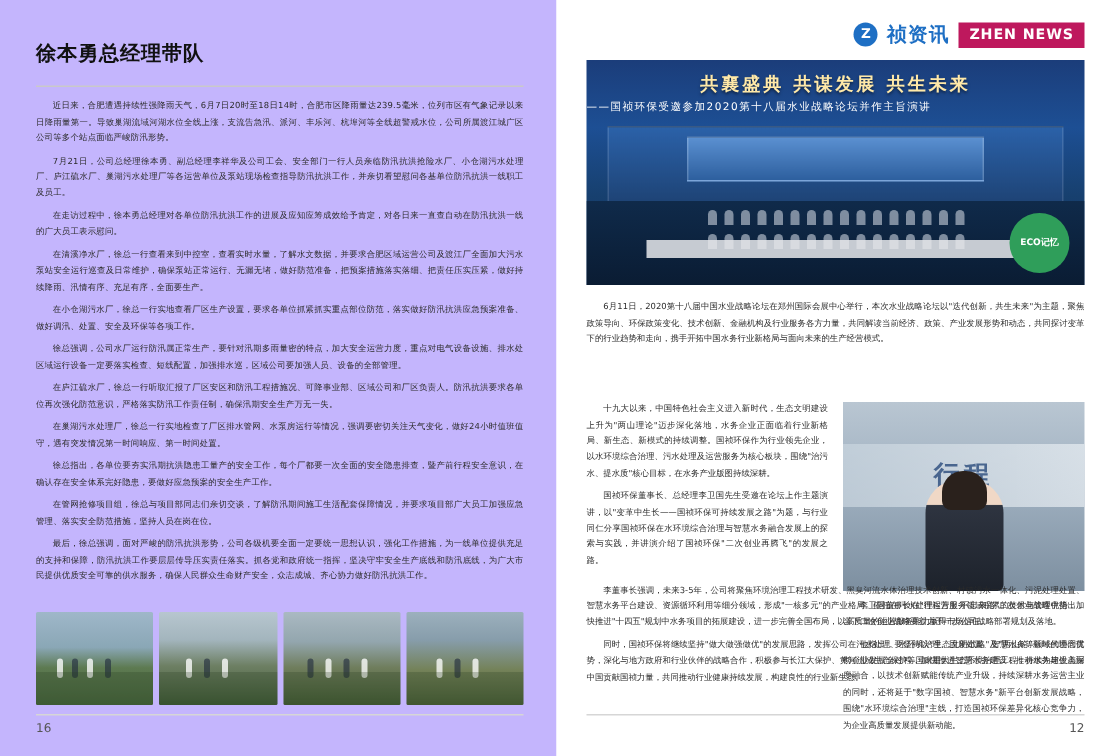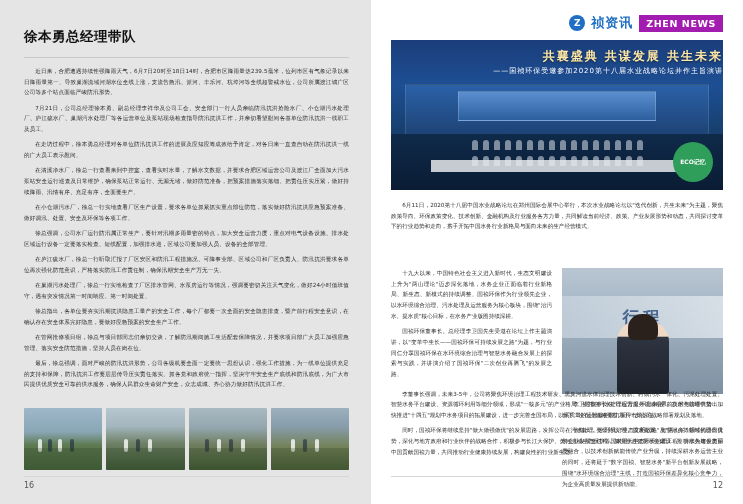--- a/index.html
+++ b/index.html
@@ -11,21 +11,21 @@
   }
   .page{
     position:relative;width:743px;height:504px;
     background:#fdfdfd;
     display:flex;
   }
   
   .left-page{
     position:relative;
     width:371px;height:504px;
-    background:#e5e5e5;
+    background:#c4b5fd;
     box-sizing:border-box;
     padding:26px 22px 22px 24px;
   }
   .left-title{
     font-size:13.5px;
     font-weight:bold;
     color:#111;
     line-height:1.55;
     letter-spacing:0.5px;
     margin-bottom:10px;
@@ -88,36 +88,36 @@
   .brand-mark{
     width:16px;height:16px;border-radius:50%;
     background:#1e6fc4;color:#fff;font-size:9px;
     display:flex;align-items:center;justify-content:center;
     font-weight:bold;
   }
   .brand-cn{
     font-size:13px;font-weight:bold;color:#1e6fc4;letter-spacing:1px;
   }
   .brand-en{
-    background:#a21caf;color:#fff;font-size:9.5px;font-weight:bold;
+    background:#be185d;color:#fff;font-size:9.5px;font-weight:bold;
     padding:3px 7px;letter-spacing:0.6px;
   }
   .hero{
     position:absolute;left:20px;top:40px;
     width:332px;height:150px;
     background:linear-gradient(180deg,#1b3d7a 0%,#1d4f94 30%,#17406f 60%,#123055 100%);
     overflow:hidden;
   }
   .hero-head{
-    position:absolute;top:8px;left:0;right:0;text-align:right;
+    position:absolute;top:8px;left:0;right:0;text-align:center;
     color:#ffe9a8;font-size:12px;font-weight:bold;letter-spacing:2px;
     text-shadow:0 1px 2px rgba(0,0,0,.5);
   }
   .hero-sub{
-    position:absolute;top:26px;left:0;right:0;text-align:right;
+    position:absolute;top:26px;left:0;right:0;text-align:left;
     color:#ffffff;font-size:7px;letter-spacing:1px;
   }
   .hero-stage{
     position:absolute;left:14px;right:14px;top:44px;height:52px;
     background:linear-gradient(180deg,#2b61a8,#1d4273);
     border:1px solid rgba(255,255,255,.12);
   }
   .hero-screen{
     position:absolute;left:52px;right:52px;top:6px;height:28px;
     background:linear-gradient(180deg,#5a8fd0,#2d5f9e);

